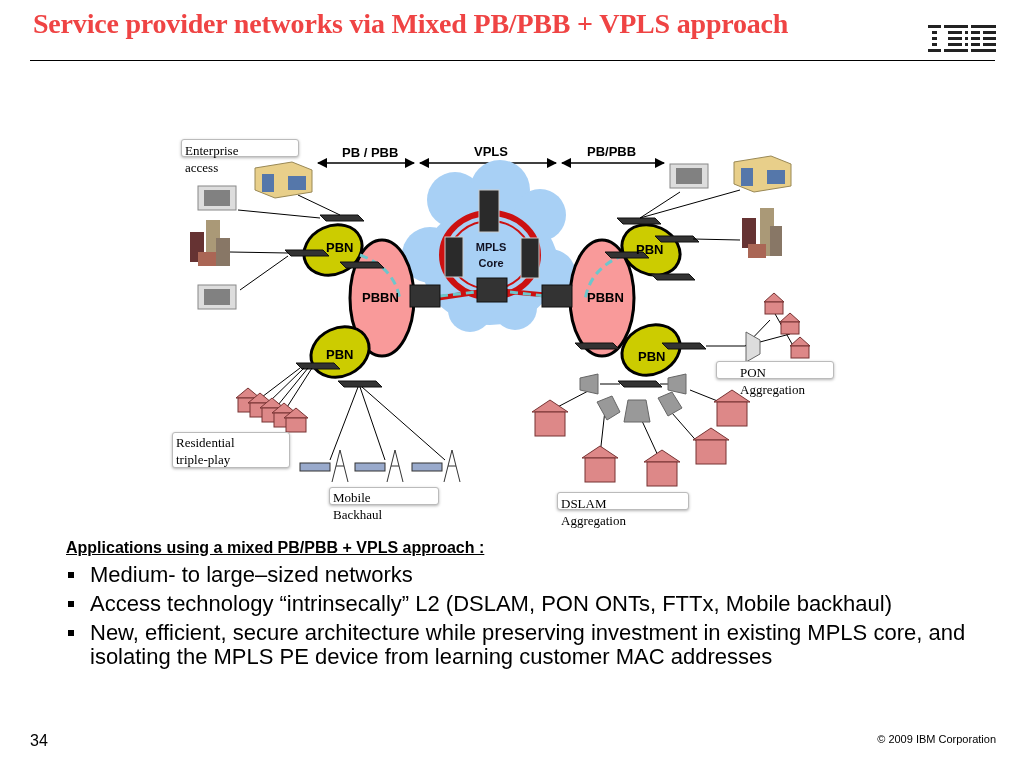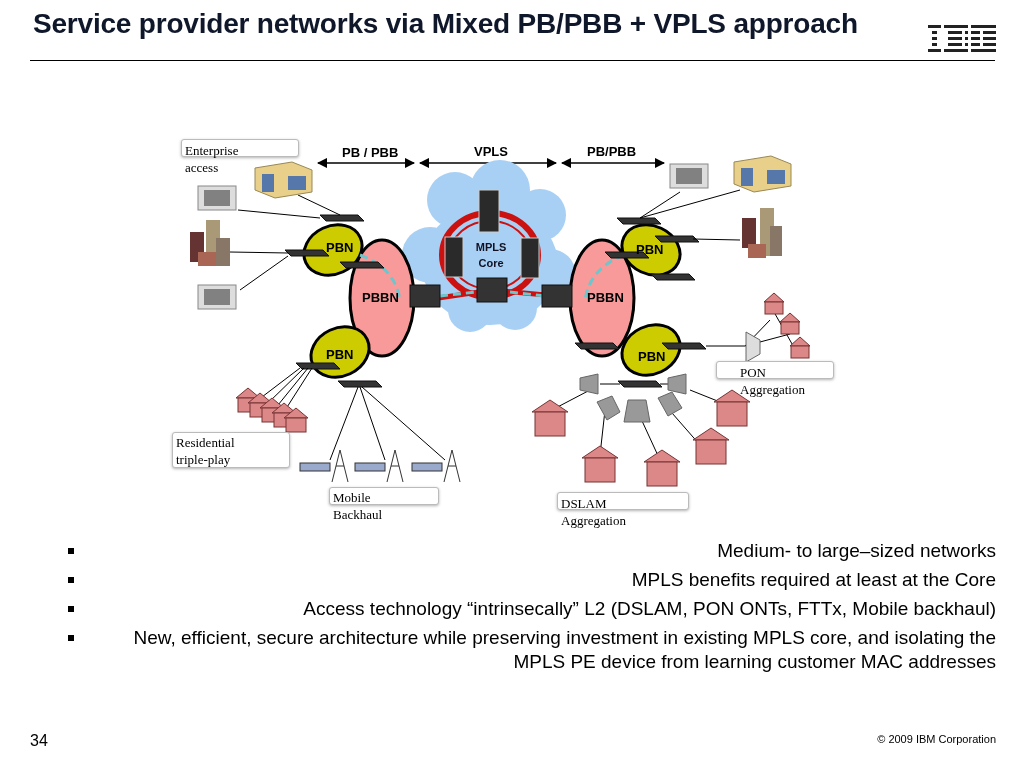--- a/index.html
+++ b/index.html
@@ -1,26 +1,26 @@
 <!DOCTYPE html>
 <html><head>
 <meta charset="utf-8">
 <style>
   html,body{margin:0;padding:0;background:#fff;}
   body{width:1024px;height:768px;position:relative;overflow:hidden;font-family:"Liberation Sans",sans-serif;color:#000;}
-  .title{position:absolute;left:33px;top:8px;font-size:28px;font-weight:bold;color:#0f172a;letter-spacing:-0.2px;font-family:Liberation Sans, sans-serif;}
+  .title{position:absolute;left:33px;top:8px;font-size:28px;font-weight:bold;color:#ef4444;letter-spacing:-0.2px;font-family:Liberation Serif, serif;}
   .rule{position:absolute;left:30px;top:60px;width:965px;height:1px;background:#000;}
   .ibm{position:absolute;left:928px;top:24px;width:68px;height:30px;}
   .diagram{position:absolute;left:0;top:0;width:1024px;height:540px;}
   .lbl{position:absolute;font-size:13px;line-height:17px;font-family:Liberation Serif, serif;}
   .lblbox{position:absolute;border:1px solid #bbb;border-radius:3px;box-shadow:0 1px 3px rgba(0,0,0,.3);background:#fff;}
   .content{position:absolute;left:66px;top:539px;width:930px;}
   .heading{font-size:16px;font-weight:bold;text-decoration:underline;margin:0 0 6px 0;}
   ul{list-style:none;margin:0;padding:0;}
-  li{position:relative;padding-left:24px;font-size:19px;line-height:24px;margin-bottom:5px;text-align:right;}
+  li{position:relative;padding-left:24px;font-size:22px;line-height:24px;margin-bottom:5px;}
   li .bul{position:absolute;left:2px;top:9px;width:6px;height:6px;background:#000;}
   .pagenum{position:absolute;left:30px;top:732px;font-size:16px;}
   .copyright{position:absolute;right:28px;top:733px;font-size:11px;}
 </style>
 </head>
 <body>
 
 <div class="title">Service provider networks via Mixed PB/PBB + VPLS approach</div>
 <div class="rule"></div>
 
@@ -298,22 +298,23 @@
   <div>Aggregation</div>
 </div>
 
 <div class="lblbox" style="left:557px;top:492px;width:130px;height:16px;"></div>
 <div class="lbl" style="left:561px;top:495px;">
   <div>DSLAM</div>
   <div>Aggregation</div>
 </div>
 
 <div class="content">
+  <div class="heading">Applications using a mixed PB/PBB + VPLS approach :</div>
   <ul>
     <li><span class="bul"></span><span>Medium-  to large–sized networks</span></li>
-    <li><span class="bul"></span><span>MPLS benefits required at least at the Core</span></li>
+    <li><span class="bul"></span></li>
     <li><span class="bul"></span><span>Access technology “intrinsecally” L2 (DSLAM, PON ONTs, FTTx, Mobile backhaul)</span></li>
     <li><span class="bul"></span><span>New, efficient, secure architecture while preserving investment in existing MPLS core, and isolating the MPLS PE device from learning customer MAC addresses</span></li>
   </ul>
 </div>
 
 <div class="pagenum">34</div>
 <div class="copyright">© 2009 IBM Corporation</div>
 
 </body></html>

